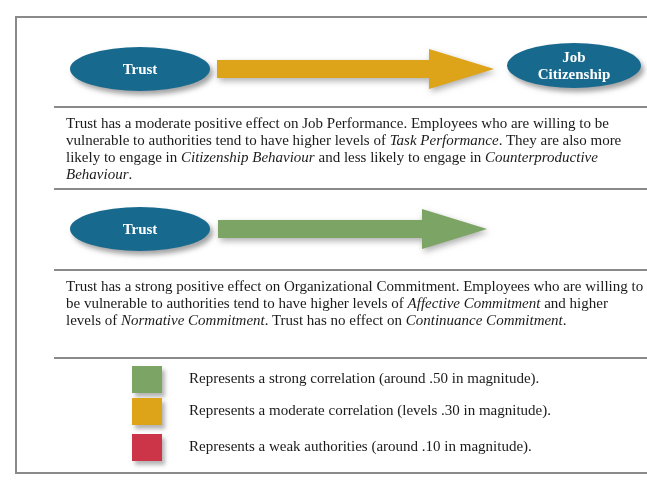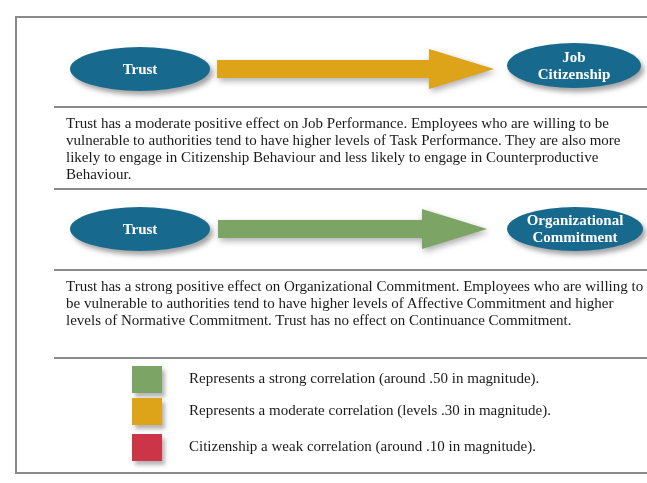--- a/index.html
+++ b/index.html
@@ -14,21 +14,21 @@
   .legend-row{flex:1;}
   .node{position:absolute;background:#17698E;border-radius:50%;display:flex;align-items:center;justify-content:center;text-align:center;color:#ffffff;font-weight:bold;font-size:15px;line-height:1.12;box-shadow:3px 4px 5px rgba(90,90,90,0.55);white-space:pre-line;}
   .node-trust1{left:16px;top:29px;width:140px;height:44px;}
   .node-job{left:453px;top:25px;width:134px;height:45px;}
   .node-trust2{left:16px;top:17px;width:140px;height:44px;}
   .node-org{left:453px;top:17px;width:136px;height:44px;}
   .arrow-svg{position:absolute;filter:drop-shadow(2px 3px 3px rgba(110,110,110,0.55));}
   .arrow1{left:163px;top:31px;}
   .arrow2{left:164px;top:19px;}
   .desc{padding:7px 10px 0 12px;font-size:15px;line-height:17px;}
-  .it{}
+  .it{font-style:italic;}
   .legend-item{position:absolute;left:0;width:100%;height:28px;}
   .legend-swatch{position:absolute;left:78px;top:0;width:30px;height:27px;box-shadow:3px 4px 4px rgba(110,110,110,0.5);}
   .legend-label{position:absolute;left:120px;top:4px;font-size:15px;margin-left:15px;}
   .li0{top:7px;} .li1{top:39px;} .li2{top:75px;}
 </style>
 </head>
 <body>
 
 <div class="figure">
 
@@ -49,38 +49,34 @@
     <div class="desc"><span>Trust has a moderate positive effect on Job Performance. Employees who are willing to be vulnerable to authorities tend to have higher levels of </span><span class="it">Task Performance</span><span>. They are also more likely to engage in </span><span class="it">Citizenship Behaviour</span><span> and less likely to engage in </span><span class="it">Counterproductive Behaviour</span><span>.</span></div>
   </div>
 
   <div class="section bordered diagram-row2">
     <div class="node node-trust2">
       <span>Trust</span>
     </div>
     <svg class="arrow-svg arrow2" width="269" height="40" viewBox="0 0 269 40">
       <polygon points="0,11 204,11 204,0 269,20 204,40 204,29 0,29" fill="#7CA464"></polygon>
     </svg>
-    <div class="node node-org">
-      <span>Organizational
-Commitment</span>
-    </div>
   </div>
 
   <div class="section bordered text-row2">
     <div class="desc"><span>Trust has a strong positive effect on Organizational Commitment. Employees who are willing to be vulnerable to authorities tend to have higher levels of </span><span class="it">Affective Commitment</span><span> and higher levels of </span><span class="it">Normative Commitment</span><span>. Trust has no effect on </span><span class="it">Continuance Commitment</span><span>.</span></div>
   </div>
 
   <div class="section legend-row">
     <div class="legend-item li0">
       <span class="legend-swatch" style="background-color: rgb(124, 164, 100);"></span>
       <span class="legend-label">Represents a strong correlation (around .50 in magnitude).</span>
     </div>
     <div class="legend-item li1">
       <span class="legend-swatch" style="background-color: rgb(221, 164, 25);"></span>
       <span class="legend-label">Represents a moderate correlation (levels .30 in magnitude).</span>
     </div>
     <div class="legend-item li2">
       <span class="legend-swatch" style="background-color: rgb(204, 52, 71);"></span>
-      <span class="legend-label">Citizenship a weak correlation (around .10 in magnitude).</span>
+      <span class="legend-label">Represents a weak authorities (around .10 in magnitude).</span>
     </div>
   </div>
 
 </div>
 
 </body></html>

